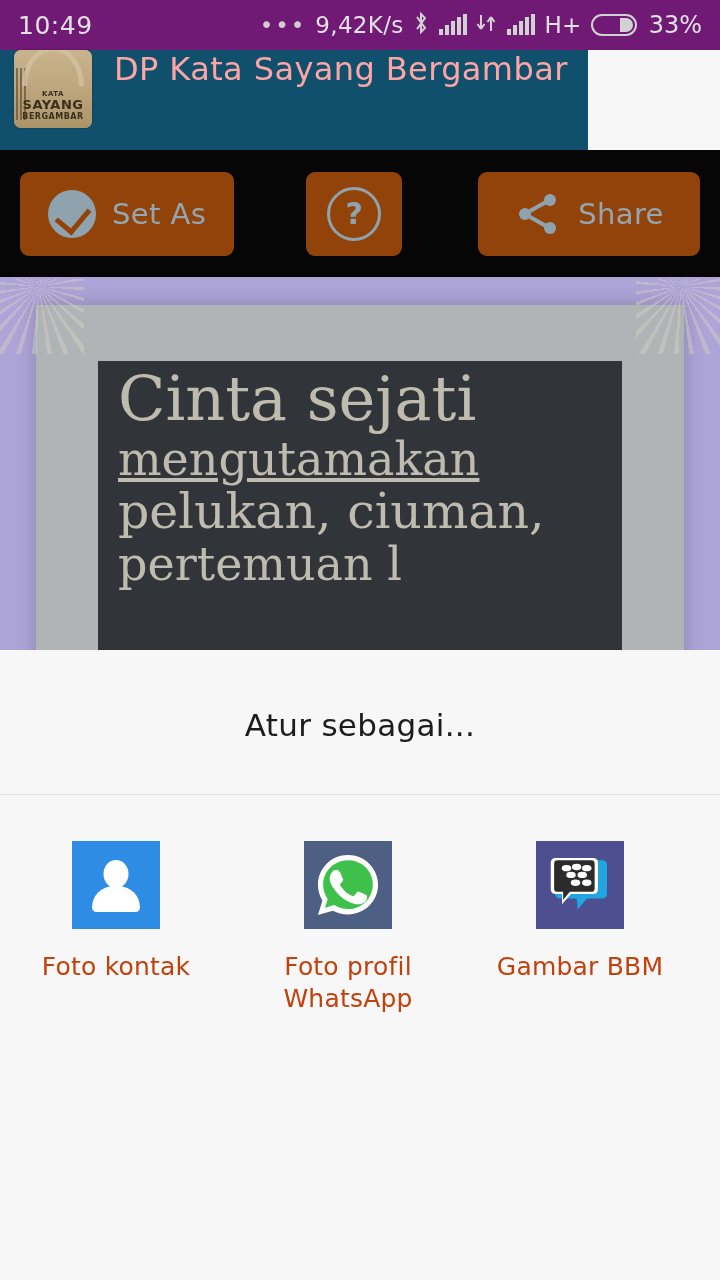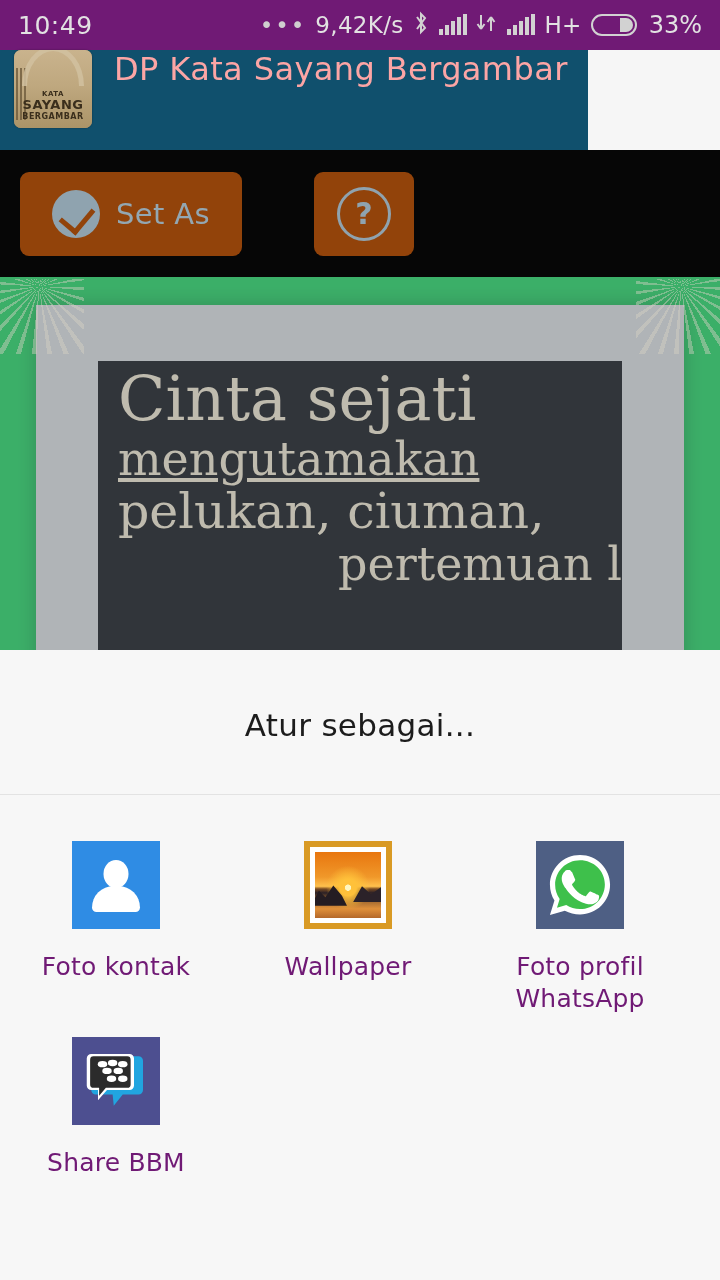--- a/index.html
+++ b/index.html
@@ -104,42 +104,42 @@
   .ico-help{
     width:54px; height:54px; border-radius:50%; border:3px solid #8fa3af;
     display:flex; align-items:center; justify-content:center;
     color:#8fa3af; font-size:30px; font-weight:bold;
   }
   .ico-share{ width:48px; height:48px; flex:0 0 auto; }
 
   
   .image-area{
     width:720px; height:373px; position:relative; overflow:hidden;
-    background:#22c55e;
+    background:#c4b5fd;
   }
   .photo-frame-outer{
     position:absolute; left:36px; top:28px; right:36px; bottom:-40px;
     background:#c9ccce;
     box-shadow:0 0 18px rgba(0,0,0,.25);
   }
   .photo-board{
     position:absolute; left:62px; top:56px; right:62px; bottom:-40px;
     background:#14161c;
     padding:6px 0 0 20px;
     overflow:hidden;
   }
   .quote{
     color:#ded6c2; font-family:"DejaVu Serif", serif; line-height:1.02;
     filter:blur(0.6px);
   }
   .q1{ font-size:62px; }
   .q2{ font-size:46px; margin-top:2px; }
   .q3{ font-size:46px; margin-top:6px;text-decoration:underline; }
   .q4{ font-size:49px; margin-top:4px; }
-  .q5{ font-size:46px; margin-top:4px;text-align:right; }
+  .q5{ font-size:46px; margin-top:4px; }
   .sparkle{
     position:absolute; width:90px; height:75px; pointer-events:none;
     background:
       repeating-conic-gradient(from 0deg at 50% 10%,
         rgba(255,245,225,.55) 0deg 4deg, rgba(255,255,255,0) 4deg 13deg);
     opacity:.8;
   }
   .sparkle.left{ left:-6px; top:2px; }
   .sparkle.right{ right:-6px; top:2px; }
   .image-dim{ position:absolute; inset:0; background:rgba(120,125,130,.30); }
@@ -158,21 +158,21 @@
   }
   .grid{
     display:flex; flex-wrap:wrap; padding:46px 0 0 0;
   }
   .cell{
     width:232px; display:flex; flex-direction:column; align-items:center;
     cursor:pointer; margin-bottom:22px;
   }
   .cell-icon{ width:88px; height:88px; position:relative; }
   .cell-label{
-    margin-top:22px; font-size:25px; color:#701a75; text-align:center;
+    margin-top:22px; font-size:25px; color:#c2410c; text-align:center;
     line-height:1.28; letter-spacing:.2px;
   }
 
   
   .ic-contact{ background:#2f8ce4; }
   .ic-contact .head{
     position:absolute; left:50%; top:19px; transform:translateX(-50%);
     width:25px; height:28px; border-radius:50%; background:#fff;
   }
   .ic-contact .body{
@@ -260,20 +260,31 @@
 </div>
 
 <div class="action-bar">
   <div class="btn btn-setas">
     <span class="ico-check"></span>
     <span class="btn-label">Set As</span>
   </div>
   <div class="btn btn-help">
     <span class="ico-help">?</span>
   </div>
+  <div class="btn btn-share">
+    <span class="ico-share">
+      <svg width="48" height="48" viewBox="0 0 24 24">
+        <circle cx="18" cy="5" r="3" fill="#8fa3af"></circle>
+        <circle cx="18" cy="19" r="3" fill="#8fa3af"></circle>
+        <circle cx="5.5" cy="12" r="3" fill="#8fa3af"></circle>
+        <path d="M8 10.5 L16 6 M8 13.5 L16 18" stroke="#8fa3af" stroke-width="2.1" fill="none"></path>
+      </svg>
+    </span>
+    <span class="btn-label">Share</span>
+  </div>
 </div>
 
 <div class="image-area">
   <div class="photo-frame-outer">
     <div class="photo-board">
       <div class="quote q1">Cinta sejati</div>
       <div class="quote q3">mengutamakan</div>
       <div class="quote q4">pelukan, ciuman,</div>
       <div class="quote q5">pertemuan l</div>
     </div>
@@ -290,28 +301,20 @@
   <div class="grid">
 
     <div class="cell">
       <div class="cell-icon ic-contact">
         <span class="head"></span>
           <span class="body"></span>
       </div>
       <div class="cell-label">Foto kontak</div>
     </div>
 
-    <div class="cell">
-      <div class="cell-icon ic-wall">
-        <div class="mat">
-            <div class="pic"></div>
-          </div>
-      </div>
-      <div class="cell-label">Wallpaper</div>
-    </div>
 
     <div class="cell">
       <div class="cell-icon ic-wa">
         <svg width="74" height="74" viewBox="0 0 64 64">
           <path d="M32 6C17.6 6 6 17.6 6 31.8c0 5 1.4 9.7 3.9 13.7L6 58l12.9-3.8c3.9 2.1 8.4 3.3 13.1 3.3 14.4 0 26-11.6 26-25.7C58 17.6 46.4 6 32 6z" fill="#ffffff"></path>
           <path d="M32 10.5c-11.9 0-21.5 9.5-21.5 21.3 0 4.6 1.4 8.8 3.9 12.3l-2.3 7.6 8-2.4c3.4 2.2 7.5 3.5 11.9 3.5 11.9 0 21.5-9.5 21.5-21.3S43.9 10.5 32 10.5z" fill="#3ec04b"></path>
           <path d="M24.4 20.4c-.6-1.3-1.2-1.3-1.8-1.4h-1.5c-.5 0-1.4.2-2.1 1-.7.8-2.8 2.7-2.8 6.5s2.8 7.6 3.2 8.1c.4.5 5.5 8.8 13.6 12 6.7 2.6 8.1 2.1 9.6 2 1.4-.2 4.6-1.9 5.3-3.7.7-1.8.7-3.4.5-3.7-.2-.3-.7-.5-1.5-.9-.8-.4-4.6-2.3-5.3-2.5-.7-.3-1.2-.4-1.8.4-.5.8-2 2.5-2.4 3-.5.5-.9.6-1.6.2-.8-.4-3.3-1.2-6.2-3.8-2.3-2-3.8-4.5-4.3-5.3-.4-.8 0-1.2.4-1.6.4-.4.8-.9 1.2-1.4.4-.5.5-.8.8-1.3.3-.5.1-1-.1-1.4-.2-.4-1.7-4.2-2.4-5.7z" fill="#ffffff"></path>
         </svg>
       </div>
       <div class="cell-label">Foto profil WhatsApp</div>
@@ -327,17 +330,17 @@
             <ellipse cx="20" cy="17" rx="4.2" ry="2.8"></ellipse>
             <ellipse cx="29" cy="16" rx="4.2" ry="2.8"></ellipse>
             <ellipse cx="38" cy="17" rx="4.2" ry="2.8"></ellipse>
             <ellipse cx="24" cy="23" rx="4.2" ry="2.8"></ellipse>
             <ellipse cx="34" cy="23" rx="4.2" ry="2.8"></ellipse>
             <ellipse cx="28" cy="30" rx="4.2" ry="2.8"></ellipse>
             <ellipse cx="38" cy="30" rx="4.2" ry="2.8"></ellipse>
           </g>
         </svg>
       </div>
-      <div class="cell-label">Share BBM</div>
+      <div class="cell-label">Gambar BBM</div>
     </div>
 
   </div>
 </div>
 
 </body></html>

